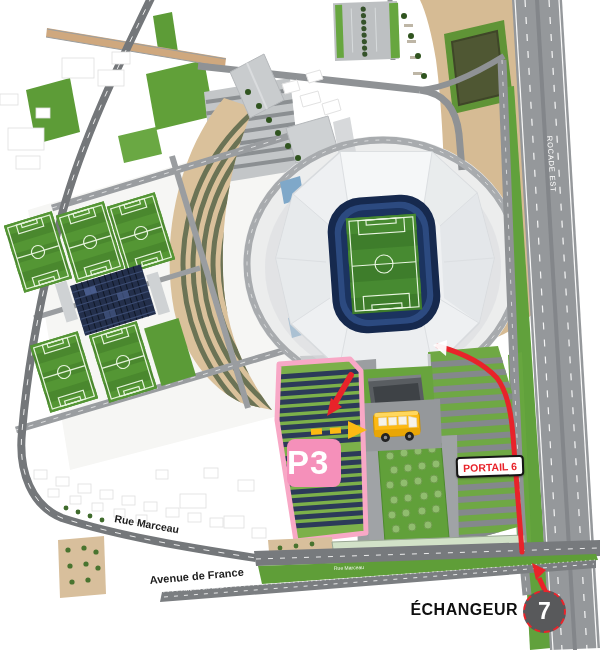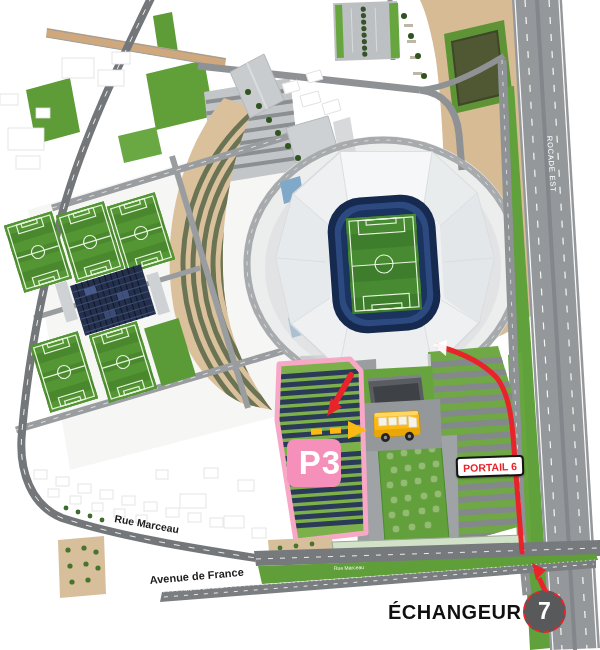--- a/index.html
+++ b/index.html
@@ -1,27 +1,27 @@
 <!DOCTYPE html>
 <html><head>
 <meta charset="utf-8">
 <style>
   html,body{margin:0;padding:0;background:#fff;}
   .map{position:relative;width:600px;height:650px;background:#ffffff;overflow:hidden;
        font-family:"Liberation Sans",sans-serif;}
   .map svg{position:absolute;left:0;top:0;font-family:"Liberation Sans",sans-serif;}
   .overlay{position:absolute;box-sizing:border-box;}
   #p3-badge{left:287px;top:439px;width:54px;height:48px;background:#F590BA;border-radius:8px;
-            display:flex;align-items:center;justify-content:flex-end;color:#fff;font-weight:bold;
+            display:flex;align-items:center;justify-content:flex-start;color:#fff;font-weight:bold;
             font-size:33px;letter-spacing:1px;}
   #portail-badge{left:456px;top:456px;width:68px;height:21px;background:#ffffff;border:2px solid #141414;
             border-radius:4px;display:flex;align-items:center;justify-content:center;color:#E8232A;
             font-weight:bold;font-size:10.5px;transform:rotate(-2deg);box-shadow:0 1px 2px rgba(0,0,0,.35);}
   #echangeur-label{left:388px;top:601px;width:130px;text-align:right;color:#101010;font-weight:bold;
-            font-size:20px;letter-spacing:.5px;}
+            font-size:16px;letter-spacing:.5px;}
   #echangeur-badge{left:523px;top:590px;width:43px;height:43px;border-radius:50%;background:#58595B;
             border:2.5px dashed #E8232A;display:flex;align-items:center;justify-content:center;
             color:#fff;font-weight:bold;font-size:23px;}
 </style>
 </head>
 <body>
 
 <div class="map">
 <svg width="600" height="650" viewBox="0 0 600 650">
   <defs>

